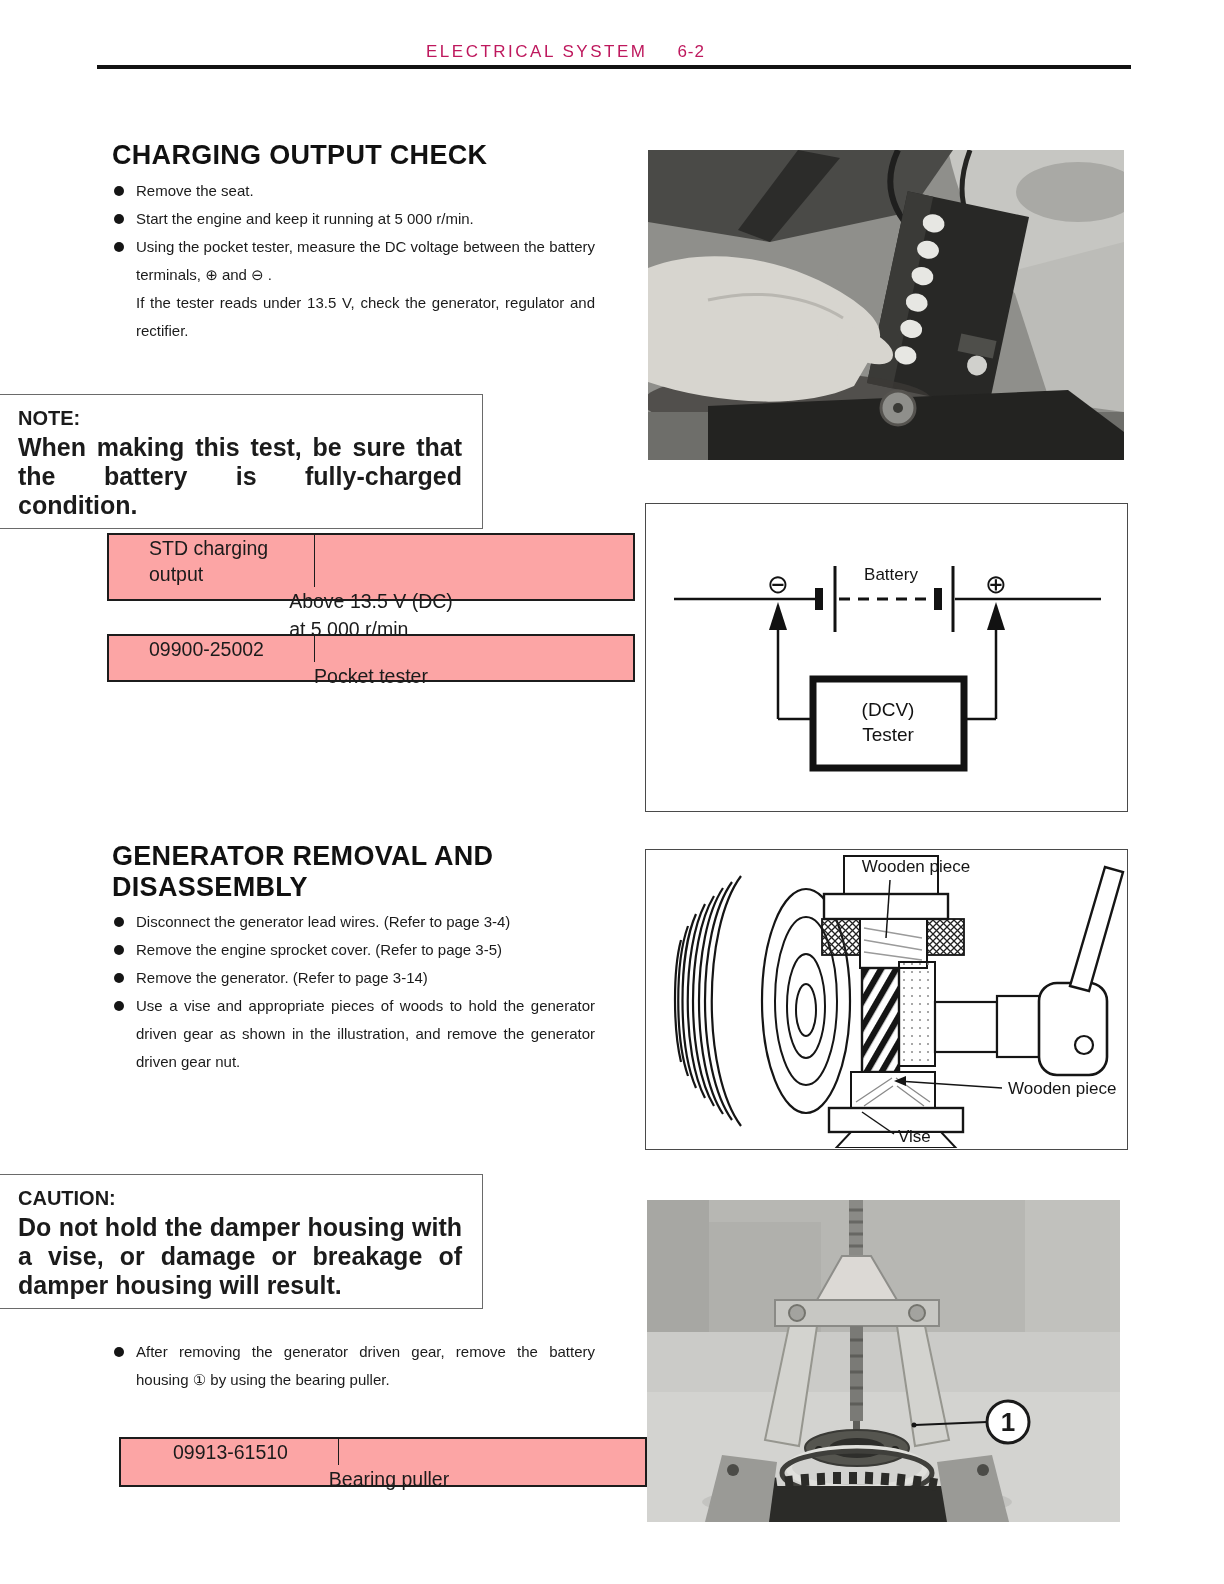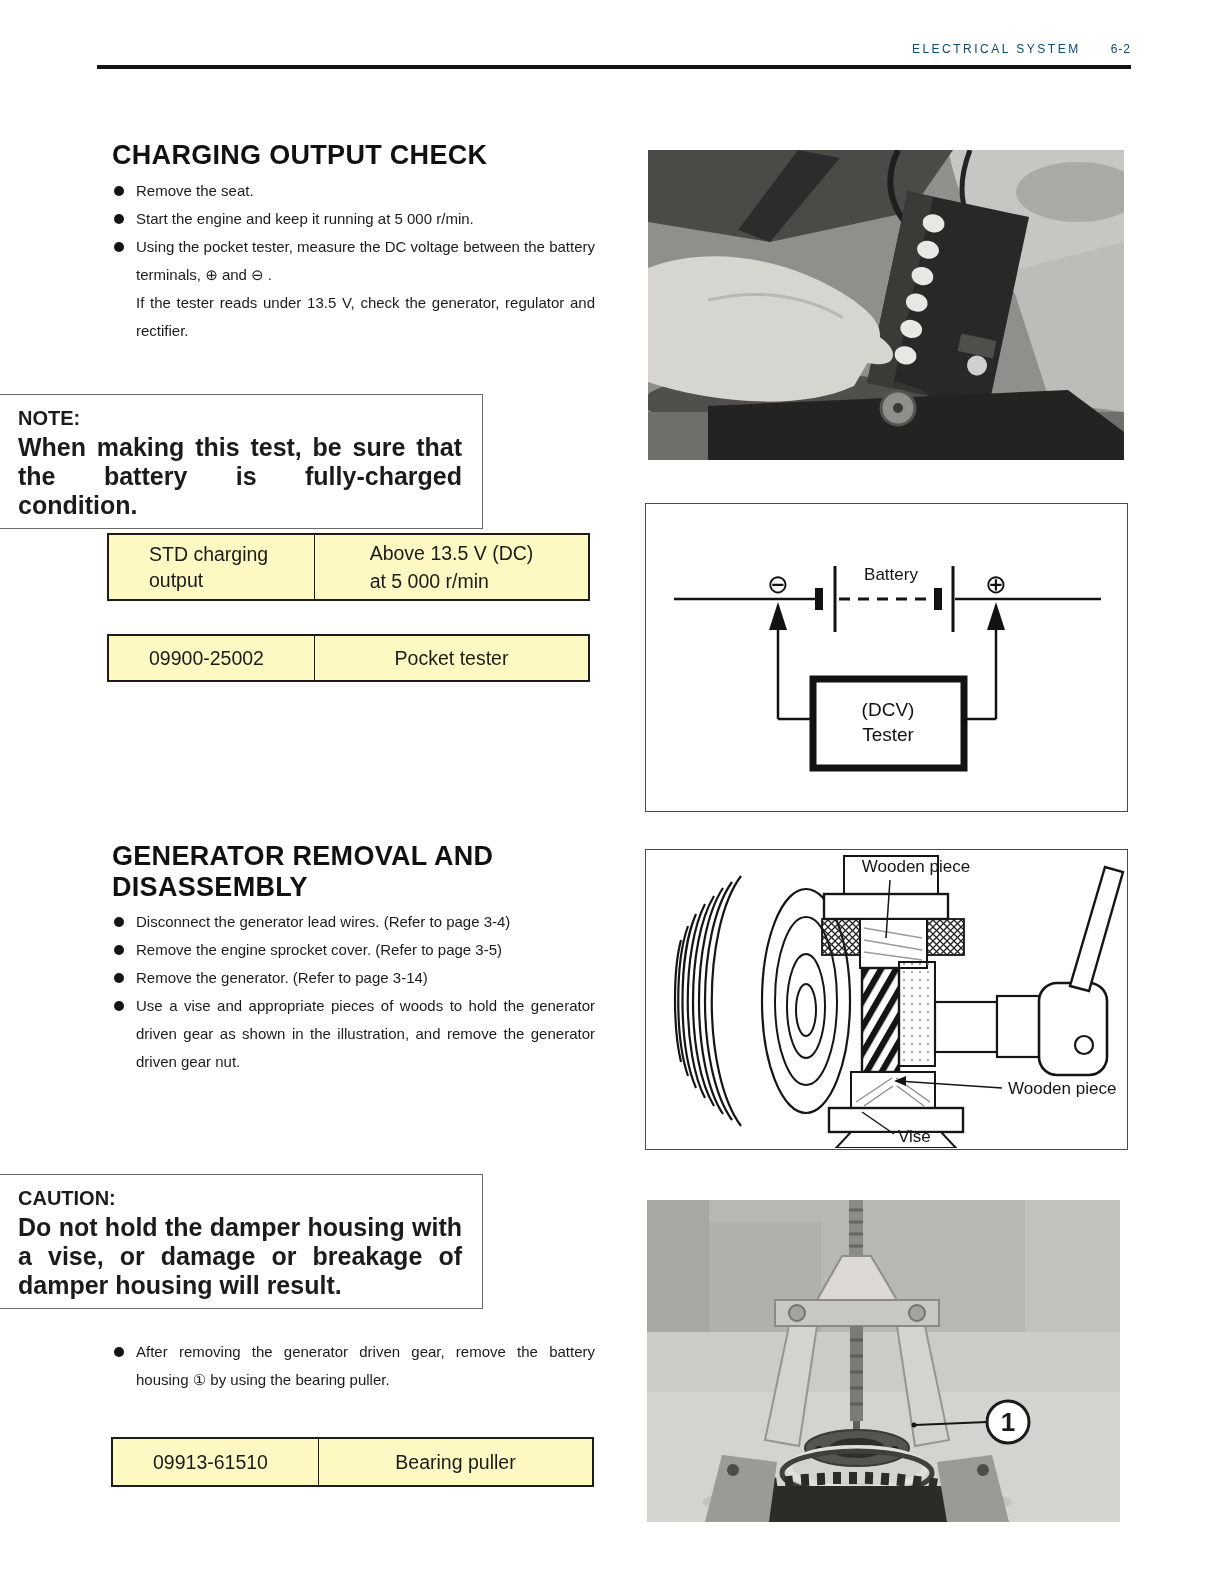--- a/index.html
+++ b/index.html
@@ -1,42 +1,42 @@
 <!DOCTYPE html>
 <html><head>
 <meta charset="utf-8">
 <style>
   html,body{margin:0;padding:0;background:#ffffff;}
   .page{position:relative;width:1224px;height:1584px;background:#ffffff;
         font-family:"Liberation Sans", sans-serif;color:#1b1b1b;overflow:hidden;}
   .abs{position:absolute;}
 
   
-  .hdr-text{position:absolute;top:42px;left:0;width:1131px;text-align:right;
-            font-size:12px;letter-spacing:2.5px;color:#0c4a6e;}
+  .hdr-text{position:absolute;top:42px;left:0;width:1131px;text-align:center;
+            font-size:17px;letter-spacing:2.5px;color:#be185d;}
   .hdr-text .pgnum{margin-left:30px;letter-spacing:1px;}
   .hdr-rule{position:absolute;left:97px;top:65px;width:1034px;height:4px;background:#121212;}
 
   
   .leftcol{position:absolute;left:112px;width:483px;}
   .h1{font-size:27px;font-weight:700;line-height:31px;letter-spacing:0.3px;color:#111;}
   .blist{display:flex;flex-direction:column;}
   .brow{display:flex;align-items:flex-start;}
   .dot{width:10px;height:10px;border-radius:50%;background:#151515;flex:0 0 10px;
        margin:9px 12px 0 2px;}
   .dot.hidden{background:transparent;}
   .brow p{margin:0;font-size:15px;line-height:28px;text-align:justify;flex:1;color:#1b1b1b;}
 
   .notebox{position:absolute;left:-3px;width:486px;border:1px solid #6a6a6a;background:#fff;
            box-sizing:border-box;padding:8px 20px;}
   .notebox .nb-title{font-size:20px;font-weight:700;line-height:30px;}
   .notebox .nb-body{font-size:25px;font-weight:700;line-height:29px;text-align:justify;margin:0;}
 
-  .ttable{position:absolute;left:0;width:483px;border:2.5px solid #1c1c1c;background:#fef9c3;
-          box-sizing:border-box;display:flex;}
+  .ttable{position:absolute;left:0;width:528px;border:2.5px solid #1c1c1c;background:#fca5a5;
+          box-sizing:border-box;display:flex;flex-direction:column;}
   .ttable .c1{width:206px;border-right:1.5px solid #1c1c1c;box-sizing:border-box;
               display:flex;align-items:center;padding-left:40px;
               font-size:19.5px;line-height:26px;}
   .ttable .c2{flex:1;display:flex;align-items:center;justify-content:center;
               font-size:19.5px;line-height:28px;}
   .ttable .c2 .inner{text-align:left;}
 
   
   .figbox{position:absolute;border:1.5px solid #4a4a4a;background:#fff;box-sizing:border-box;}
   .photo{position:absolute;overflow:hidden;}
@@ -130,21 +130,21 @@
     <p class="nb-body">Do not hold the damper housing with a vise, or damage or breakage of damper housing will result.</p>
   </div>
 
   <div class="leftcol abs blist" style="top:1338px;">
     <div class="brow">
       <span class="dot"></span>
       <p>After removing the generator driven gear, remove the battery housing ① by using the bearing puller.</p>
     </div>
   </div>
 
-  <div class="ttable" style="left:111px;top:1437px;height:50px;">
+  <div class="ttable" style="left:119px;top:1437px;height:50px;padding-left:12px;">
     <div class="c1">
       <span>09913-61510</span>
     </div>
     <div class="c2">
       <span>Bearing puller</span>
     </div>
   </div>
 
   <div class="photo" style="left:648px;top:150px;width:476px;height:310px;">
     <svg width="476" height="310" viewBox="0 0 476 310">

